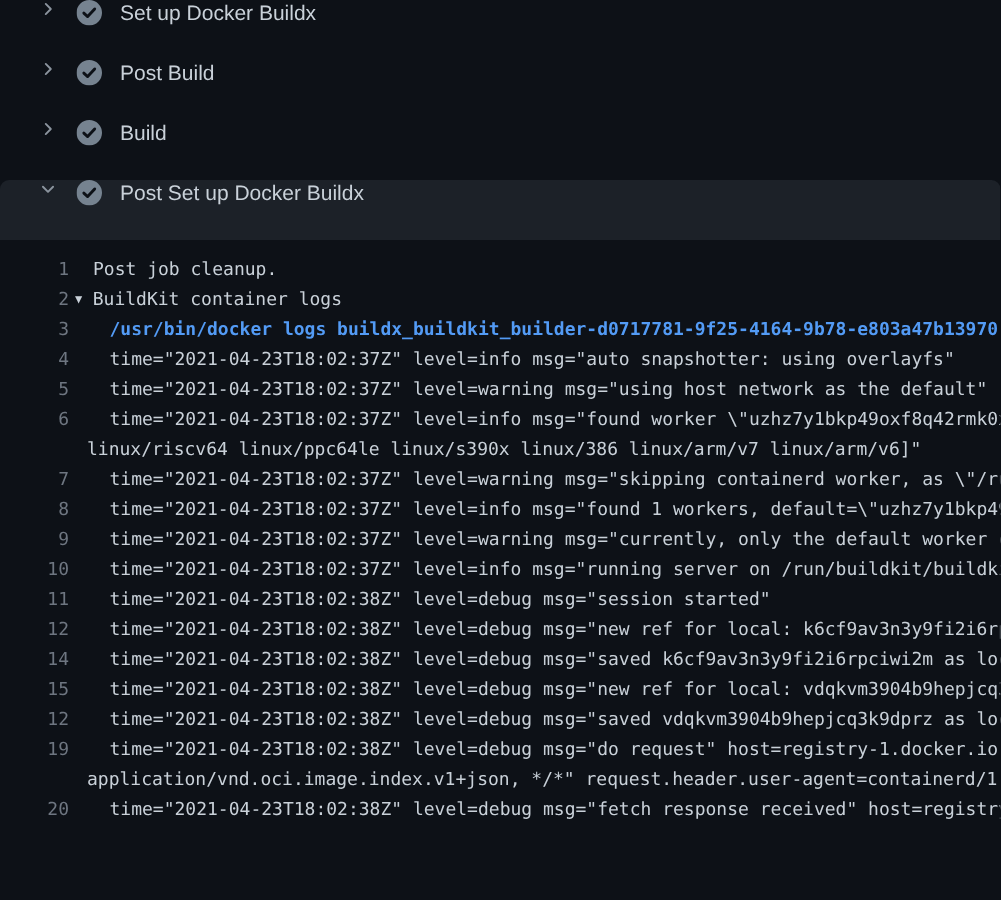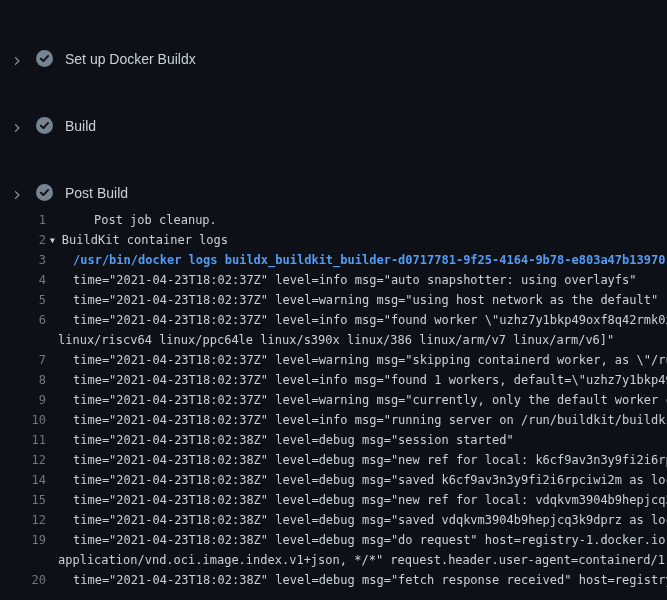--- a/index.html
+++ b/index.html
@@ -3,22 +3,22 @@
 <meta charset="utf-8">
 <style>
   html,body{margin:0;padding:0;}
   body{
     width:667px;height:600px;overflow:hidden;
     background:var(--page-bg,#0d1117);
     font-family:"Liberation Sans",sans-serif;
   }
   .steps{width:667px;}
   .step{
-    height:40px;display:flex;align-items:flex-end;
-    padding-left:11px;box-sizing:border-box;cursor:pointer;margin-top:27px;
+    height:40px;display:flex;align-items:flex-start;
+    padding-left:26px;box-sizing:border-box;cursor:pointer;
   }
   .step.expanded{
     background:var(--header-bg,#1c2128);
     border-radius:6px 6px 0 0;
   }
   .chev{width:12px;height:12px;flex:0 0 12px;display:flex;align-items:center;justify-content:center;}
   .chev svg{display:block;}
   .check{margin-left:13px;flex:0 0 17px;width:17px;height:17px;}
   .step-label{
     margin-left:12px;
@@ -31,21 +31,21 @@
     font-size:12px;line-height:20px;
     color:var(--log-text,#c9d1d9);
     overflow:hidden;
   }
   .row{position:relative;height:20px;white-space:pre;overflow:hidden;}
   .num{
     position:absolute;left:0;top:0;width:46px;text-align:right;
     color:var(--line-number,#6e7681);cursor:pointer;
   }
   .txt{position:absolute;top:0;}
-  .t-plain{left:62px;margin-left:32px;}
+  .t-plain{left:62px;}
   .t-group{left:50px;cursor:pointer;}
   .t-log{left:73px;}
   .t-cmd{left:73px;color:var(--command-text,#539bf5);font-weight:bold;}
   .t-wrap{left:58px;}
   .tri{
     display:inline-block;font-size:8px;margin-right:7px;vertical-align:1px;
     color:var(--log-text,#c9d1d9);
   }
 </style>
 </head>
@@ -73,38 +73,52 @@
       <svg width="12" height="12" viewBox="0 0 16 16">
           <path d="M6 3.5 L10.5 8 L6 12.5" fill="none" stroke="#8b949e" stroke-width="1.7" stroke-linecap="round" stroke-linejoin="round"></path>
         </svg>
     </span>
     <span class="check">
       <svg width="17" height="17" viewBox="0 0 16 16">
           <circle cx="8" cy="8" r="8" fill="#768390"></circle>
           <path d="M4.6 8.2 L7 10.4 L11.4 5.6" fill="none" stroke="#0d1117" stroke-width="1.8" stroke-linecap="round" stroke-linejoin="round"></path>
         </svg>
     </span>
-    <span class="step-label">Build</span>
+    <span class="step-label">Post Build</span>
   </div>
 
   <div class="step">
     <span class="chev">
       <svg width="12" height="12" viewBox="0 0 16 16">
           <path d="M6 3.5 L10.5 8 L6 12.5" fill="none" stroke="#8b949e" stroke-width="1.7" stroke-linecap="round" stroke-linejoin="round"></path>
         </svg>
     </span>
     <span class="check">
       <svg width="17" height="17" viewBox="0 0 16 16">
           <circle cx="8" cy="8" r="8" fill="#768390"></circle>
           <path d="M4.6 8.2 L7 10.4 L11.4 5.6" fill="none" stroke="#0d1117" stroke-width="1.8" stroke-linecap="round" stroke-linejoin="round"></path>
         </svg>
     </span>
-    <span class="step-label">Post Build</span>
+    <span class="step-label">Build</span>
   </div>
 
+  <div class="step expanded">
+    <span class="chev">
+      <svg width="12" height="12" viewBox="0 0 16 16">
+          <path d="M3.5 6 L8 10.5 L12.5 6" fill="none" stroke="#8b949e" stroke-width="1.7" stroke-linecap="round" stroke-linejoin="round"></path>
+        </svg>
+    </span>
+    <span class="check">
+      <svg width="17" height="17" viewBox="0 0 16 16">
+          <circle cx="8" cy="8" r="8" fill="#768390"></circle>
+          <path d="M4.6 8.2 L7 10.4 L11.4 5.6" fill="none" stroke="#0d1117" stroke-width="1.8" stroke-linecap="round" stroke-linejoin="round"></path>
+        </svg>
+    </span>
+    <span class="step-label">Post Set up Docker Buildx</span>
+  </div>
 
 </div>
 
 <div class="logs">
     <div class="row"><span class="num">1</span><span class="txt t-plain">Post job cleanup.</span></div>
     <div class="row"><span class="num">2</span><span class="txt t-group"><span class="tri">▼</span><span>BuildKit container logs</span></span></div>
     <div class="row"><span class="num">3</span><span class="txt t-cmd">/usr/bin/docker logs buildx_buildkit_builder-d0717781-9f25-4164-9b78-e803a47b13970</span></div>
     <div class="row"><span class="num">4</span><span class="txt t-log">time="2021-04-23T18:02:37Z" level=info msg="auto snapshotter: using overlayfs"</span></div>
     <div class="row"><span class="num">5</span><span class="txt t-log">time="2021-04-23T18:02:37Z" level=warning msg="using host network as the default"</span></div>
     <div class="row"><span class="num">6</span><span class="txt t-log">time="2021-04-23T18:02:37Z" level=info msg="found worker \"uzhz7y1bkp49oxf8q42rmk0xj</span></div>

